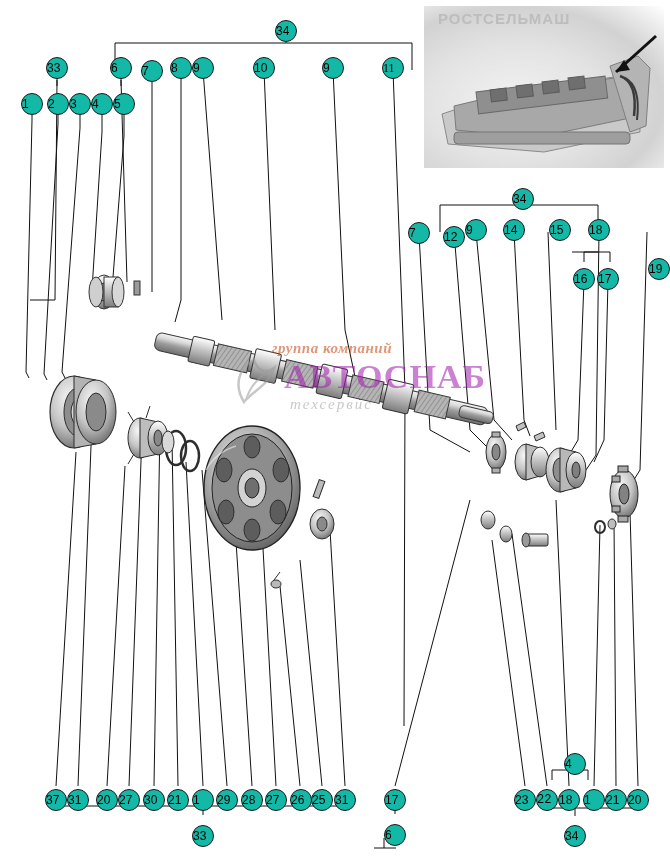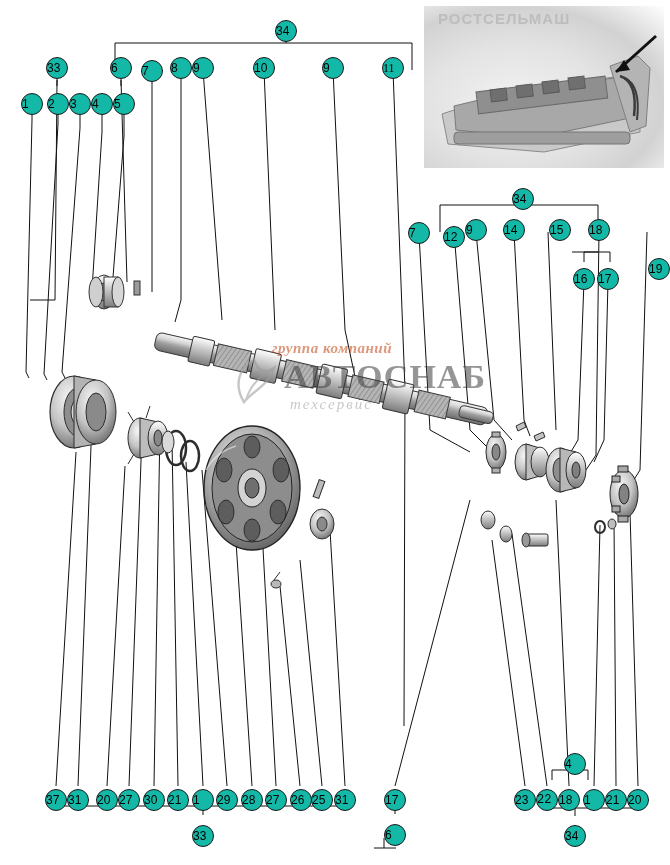--- a/index.html
+++ b/index.html
@@ -45,21 +45,21 @@
     pointer-events:none;
     opacity:.55;
   }
   .wm .wm1{
     position:absolute;left:44px;top:0;width:236px;
     font-size:15px;font-style:italic;font-weight:bold;color:#c2410c;
     font-family:"Liberation Serif", serif;letter-spacing:.5px;
   }
   .wm .wm2{
     position:absolute;left:56px;top:18px;
-    font-size:34px;font-weight:bold;color:#404040;
+    font-size:34px;font-weight:bold;color:#a21caf;
     font-family:"Liberation Serif", serif;letter-spacing:1px;
   }
   .wm .wm3{
     position:absolute;left:62px;top:56px;
     font-size:15px;font-style:italic;color:#9a9a9a;
     font-family:"Liberation Serif", serif;letter-spacing:2px;
   }
   .wm .wmleaf{
     position:absolute;left:2px;top:16px;width:48px;height:52px;
   }

